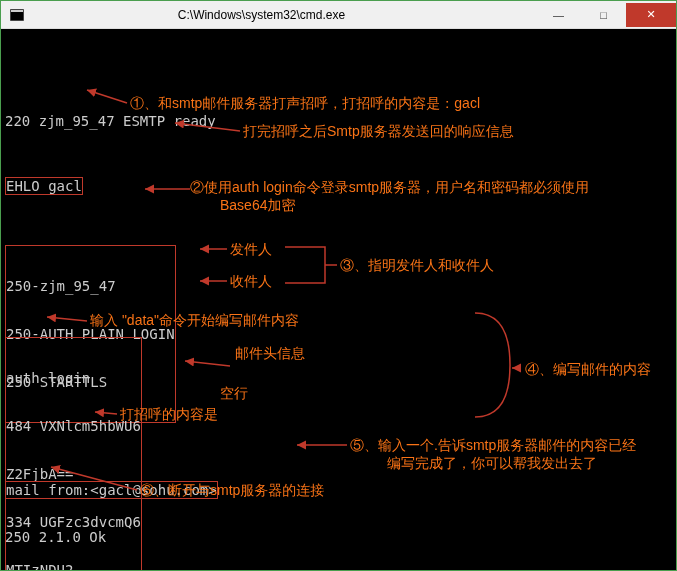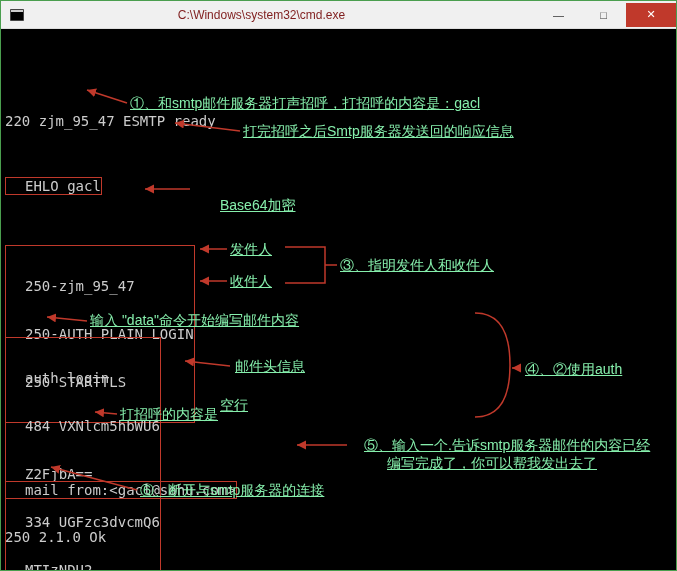--- a/index.html
+++ b/index.html
@@ -1,26 +1,26 @@
 <!DOCTYPE html>
 <html><head>
 <meta charset="utf-8">
 <style>
   * { margin: 0; padding: 0; box-sizing: border-box; }
   body { font-family: "Segoe UI", Arial, sans-serif; background: #f0f0f0; width: 677px; height: 571px; overflow: hidden; border: 1px solid #4a9e4e; }
   .titlebar { height: 28px; background: #f0f0f0; display: flex; align-items: center; border-bottom: 1px solid #ddd; }
   .title-icon { width: 20px; height: 20px; margin-left: 6px; display: flex; align-items: center; justify-content: center; }
-  .title-text { flex: 1; text-align: center; font-size: 12px; color: #7f1d1d; margin-right: 40px; }
+  .title-text { flex: 1; text-align: center; font-size: 12px; color: #000000; margin-right: 40px; }
   .win-btns { display: flex; }
   .win-btn { width: 45px; height: 24px; display: flex; align-items: center; justify-content: center; font-size: 11px; color: #333; }
   .win-close { background: #c0392b; color: #fff; width: 50px; }
   .terminal { background: #000; color: #ccc; font-family: "NSimSun", "SimSun", "Consolas", monospace; font-size: 14px; line-height: 16px; height: calc(571px - 30px); padding: 4px 4px; position: relative; white-space: pre; }
   .line { position: relative; height: 16px; }
-  .box-red { border: 1px solid #c0392b; display: inline-block; vertical-align: top; padding-left: 19px; }
-  .ann { color: #86efac; position: absolute; font-size: 14px; white-space: nowrap; font-family: "Microsoft YaHei","SimSun",sans-serif; text-decoration: underline; }
+  .box-red { border: 1px solid #c0392b; display: inline-block; vertical-align: top; }
+  .ann { color: #f97316; position: absolute; font-size: 14px; white-space: nowrap; font-family: "Microsoft YaHei","SimSun",sans-serif; }
   .arrow { position: absolute; pointer-events: none; }
   .arrow-line { stroke: #c0392b; stroke-width: 1.5; fill: none; }
   .arrow-head { fill: #c0392b; }
   .group { position: relative; }
   .terminal-content { position: relative; }
   .abs { position: absolute; }
 </style>
 </head>
 <body>
 
@@ -84,30 +84,31 @@
     
     
     
     
     
     
 
     
     <div class="ann" style="top:30px; left:125px;">①、和smtp邮件服务器打声招呼，打招呼的内容是：gacl</div>
     <div class="ann" style="top:58px; left:238px;">打完招呼之后Smtp服务器发送回的响应信息</div>
+    <div class="ann" style="top:114px; left:185px;">②使用auth login命令登录smtp服务器，用户名和密码都必须使用</div>
     <div class="ann" style="top:132px; left:215px;">Base64加密</div>
     <div class="ann" style="top:176px; left:225px;">发件人</div>
     <div class="ann" style="top:208px; left:225px;">收件人</div>
     <div class="ann" style="top:192px; left:335px;">③、指明发件人和收件人</div>
     <div class="ann" style="top:247px; left:85px;">输入 "data"命令开始编写邮件内容</div>
-    <div class="ann" style="top:293px; left:230px;">邮件头信息</div>
-    <div class="ann" style="top:332px; left:215px;text-align:center;">空行</div>
-    <div class="ann" style="top:296px; left:520px;">④、②使用auth</div>
+    <div class="ann" style="top:280px; left:230px;">邮件头信息</div>
+    <div class="ann" style="top:320px; left:215px;text-align:center;">空行</div>
+    <div class="ann" style="top:296px; left:520px;">④、编写邮件的内容</div>
     <div class="ann" style="top:341px; left:115px;">打招呼的内容是</div>
-    <div class="ann" style="top:372px; left:345px;margin-left:14px;">⑤、输入一个.告诉smtp服务器邮件的内容已经</div>
+    <div class="ann" style="top:372px; left:345px;">⑤、输入一个.告诉smtp服务器邮件的内容已经</div>
     <div class="ann" style="top:390px; left:370px;margin-left:12px;">编写完成了，你可以帮我发出去了</div>
     <div class="ann" style="top:417px; left:135px;">⑥、断开与smtp服务器的连接</div>
 
     
     <svg class="arrow abs" style="left:0;top:0;" width="670" height="540">
       <defs>
           <marker id="ah" markerWidth="8" markerHeight="8" refX="6" refY="3" orient="auto">
             <path d="M0,0 L6,3 L0,6 Z" class="arrow-head"></path>
           </marker>
         </defs>

